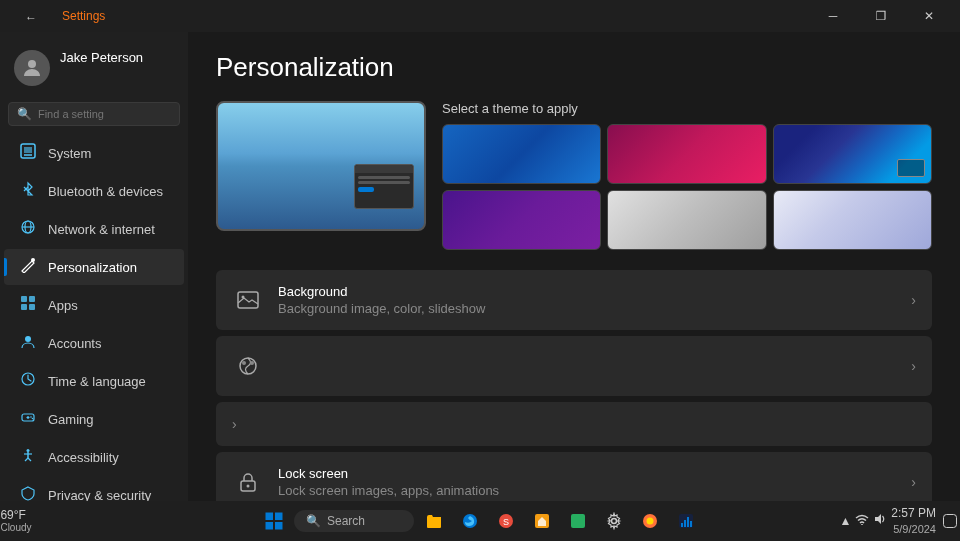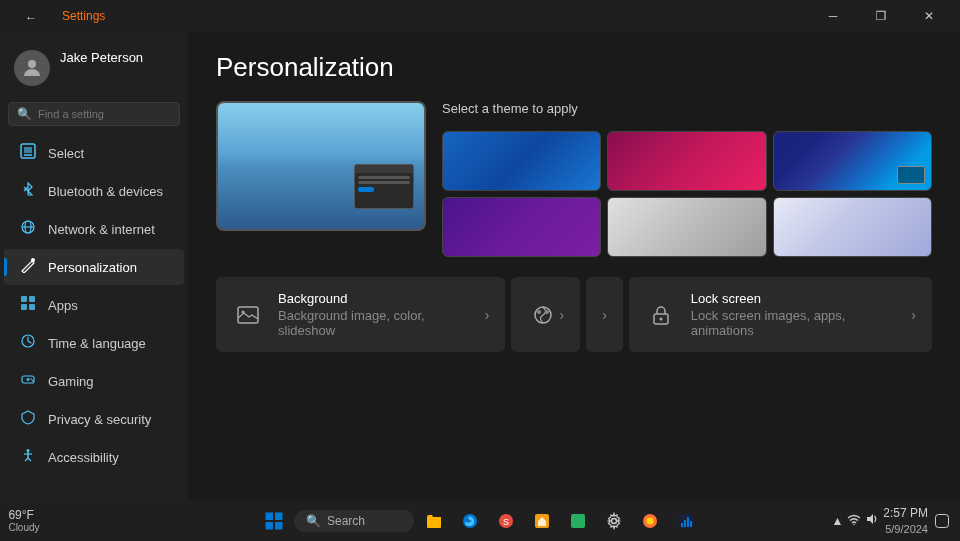--- a/index.html
+++ b/index.html
@@ -192,21 +192,21 @@
       background: #0078d4;
       border-radius: 2px;
       margin-top: 3px;
     }
     .theme-grid-right {
       flex: 1;
     }
     .theme-select-label {
       font-size: 13px;
       color: #ccc;
-      margin-bottom: 15px;
+      margin-bottom: 8px;
     }
     .theme-grid {
       display: grid;
       grid-template-columns: repeat(3, 1fr);
       gap: 6px;
     }
     .theme-thumb {
       height: 60px;
       border-radius: 6px;
       overflow: hidden;
@@ -216,21 +216,21 @@
     .theme-thumb-1 { background: linear-gradient(135deg, #1565c0 0%, #0d47a1 50%, #1976d2 100%); }
     .theme-thumb-2 { background: linear-gradient(135deg, #880e4f 0%, #c2185b 50%, #e91e63 100%); }
     .theme-thumb-3 { background: linear-gradient(135deg, #1a237e 20%, #283593 40%, #1565c0 60%, #039be5 80%); position: relative; }
     .theme-thumb-4 { background: linear-gradient(135deg, #4a148c 0%, #6a1b9a 50%, #7b1fa2 100%); }
     .theme-thumb-5 { background: linear-gradient(135deg, #e0e0e0 0%, #bdbdbd 50%, #9e9e9e 100%); }
     .theme-thumb-6 { background: linear-gradient(135deg, #e8eaf6 0%, #c5cae9 40%, #9fa8da 100%); position: relative; }
 
     
     .settings-list {
       display: flex;
-      flex-direction: row;
+      flex-direction: column;
       gap: 6px;
     }
     .settings-item {
       display: flex;
       align-items: center;
       justify-content: space-between;
       background: #2a2a2a;
       border-radius: 6px;
       padding: 14px 16px;
       cursor: pointer;
@@ -265,21 +265,21 @@
       font-size: 14px;
     }
 
     
     .taskbar {
       height: 40px;
       background: rgba(32, 32, 32, 0.95);
       display: flex;
       align-items: center;
       justify-content: space-between;
-      padding: 0 8px;
+      padding: 0 0;
       flex-shrink: 0;
     }
     .taskbar-left {
       display: flex;
       align-items: center;
       gap: 2px;
     }
     .taskbar-right {
       display: flex;
       align-items: center;
@@ -387,21 +387,21 @@
     </div>
 
     <div class="nav-item">
       <span class="nav-icon">
         <svg width="16" height="16" viewBox="0 0 16 16" fill="#4fc3f7">
             <rect x="1" y="1" width="14" height="14" rx="2" fill="none" stroke="#4fc3f7" stroke-width="1.5"></rect>
             <rect x="4" y="4" width="8" height="6" fill="#4fc3f7" opacity="0.6"></rect>
             <line x1="4" y1="12" x2="12" y2="12" stroke="#4fc3f7" stroke-width="1.5"></line>
           </svg>
       </span>
-      <span>Select</span>
+      <span>System</span>
     </div>
     <div class="nav-item">
       <span class="nav-icon">
         <svg width="16" height="16" viewBox="0 0 16 16" fill="#4fc3f7">
             <path d="M8 2 L12 6 L8 10 L8 2Z M8 10 L12 14 L8 14Z" stroke="#4fc3f7" stroke-width="1.2" fill="none"></path>
             <line x1="8" y1="6" x2="4" y2="10" stroke="#4fc3f7" stroke-width="1.2"></line>
             <line x1="8" y1="10" x2="4" y2="6" stroke="#4fc3f7" stroke-width="1.2"></line>
           </svg>
       </span>
       <span>Bluetooth &amp; devices</span>
@@ -429,20 +429,29 @@
     <div class="nav-item">
       <span class="nav-icon">
         <svg width="16" height="16" viewBox="0 0 16 16" fill="none">
             <rect x="1" y="1" width="6" height="6" rx="1" fill="#4fc3f7" opacity="0.8"></rect>
             <rect x="9" y="1" width="6" height="6" rx="1" fill="#4fc3f7" opacity="0.8"></rect>
             <rect x="1" y="9" width="6" height="6" rx="1" fill="#4fc3f7" opacity="0.8"></rect>
             <rect x="9" y="9" width="6" height="6" rx="1" fill="#4fc3f7" opacity="0.8"></rect>
           </svg>
       </span>
       <span>Apps</span>
+    </div>
+    <div class="nav-item">
+      <span class="nav-icon">
+        <svg width="16" height="16" viewBox="0 0 16 16" fill="#4fc3f7">
+            <circle cx="8" cy="6" r="3" fill="#4fc3f7"></circle>
+            <path d="M2 15c0-3 2.7-5 6-5s6 2 6 5" stroke="#4fc3f7" stroke-width="1.2" fill="none"></path>
+          </svg>
+      </span>
+      <span>Accounts</span>
     </div>
     <div class="nav-item">
       <span class="nav-icon">
         <svg width="16" height="16" viewBox="0 0 16 16" fill="none">
             <circle cx="8" cy="8" r="6" stroke="#4fc3f7" stroke-width="1.2"></circle>
             <path d="M8 4 L8 8 L11 10" stroke="#4fc3f7" stroke-width="1.2" stroke-linecap="round"></path>
           </svg>
       </span>
       <span>Time &amp; language</span>
     </div>
@@ -454,36 +463,36 @@
             <line x1="6.5" y1="8.5" x2="9.5" y2="8.5" stroke="#4fc3f7" stroke-width="1.2"></line>
             <circle cx="11" cy="8" r="0.8" fill="#4fc3f7"></circle>
             <circle cx="12.5" cy="9.5" r="0.8" fill="#4fc3f7"></circle>
           </svg>
       </span>
       <span>Gaming</span>
     </div>
     <div class="nav-item">
       <span class="nav-icon">
         <svg width="16" height="16" viewBox="0 0 16 16" fill="none">
-            <path d="M8 2 L14 5 L14 9 C14 12 11 14.5 8 15 C5 14.5 2 12 2 9 L2 5 Z" stroke="#4fc3f7" stroke-width="1.2"></path>
-          </svg>
-      </span>
-      <span>Privacy &amp; security</span>
-    </div>
-    <div class="nav-item">
-      <span class="nav-icon">
-        <svg width="16" height="16" viewBox="0 0 16 16" fill="none">
             <circle cx="8" cy="3.5" r="1.5" fill="#4fc3f7"></circle>
             <line x1="8" y1="5" x2="8" y2="11" stroke="#4fc3f7" stroke-width="1.5"></line>
             <line x1="4" y1="7" x2="12" y2="7" stroke="#4fc3f7" stroke-width="1.2"></line>
             <line x1="8" y1="11" x2="5" y2="14" stroke="#4fc3f7" stroke-width="1.2"></line>
             <line x1="8" y1="11" x2="11" y2="14" stroke="#4fc3f7" stroke-width="1.2"></line>
           </svg>
       </span>
       <span>Accessibility</span>
+    </div>
+    <div class="nav-item">
+      <span class="nav-icon">
+        <svg width="16" height="16" viewBox="0 0 16 16" fill="none">
+            <path d="M8 2 L14 5 L14 9 C14 12 11 14.5 8 15 C5 14.5 2 12 2 9 L2 5 Z" stroke="#4fc3f7" stroke-width="1.2"></path>
+          </svg>
+      </span>
+      <span>Privacy &amp; security</span>
     </div>
 
   </div>
 
   <div class="content">
     <h1 class="page-title">Personalization</h1>
 
     <div class="theme-section">
 
       <div class="current-theme-preview">

